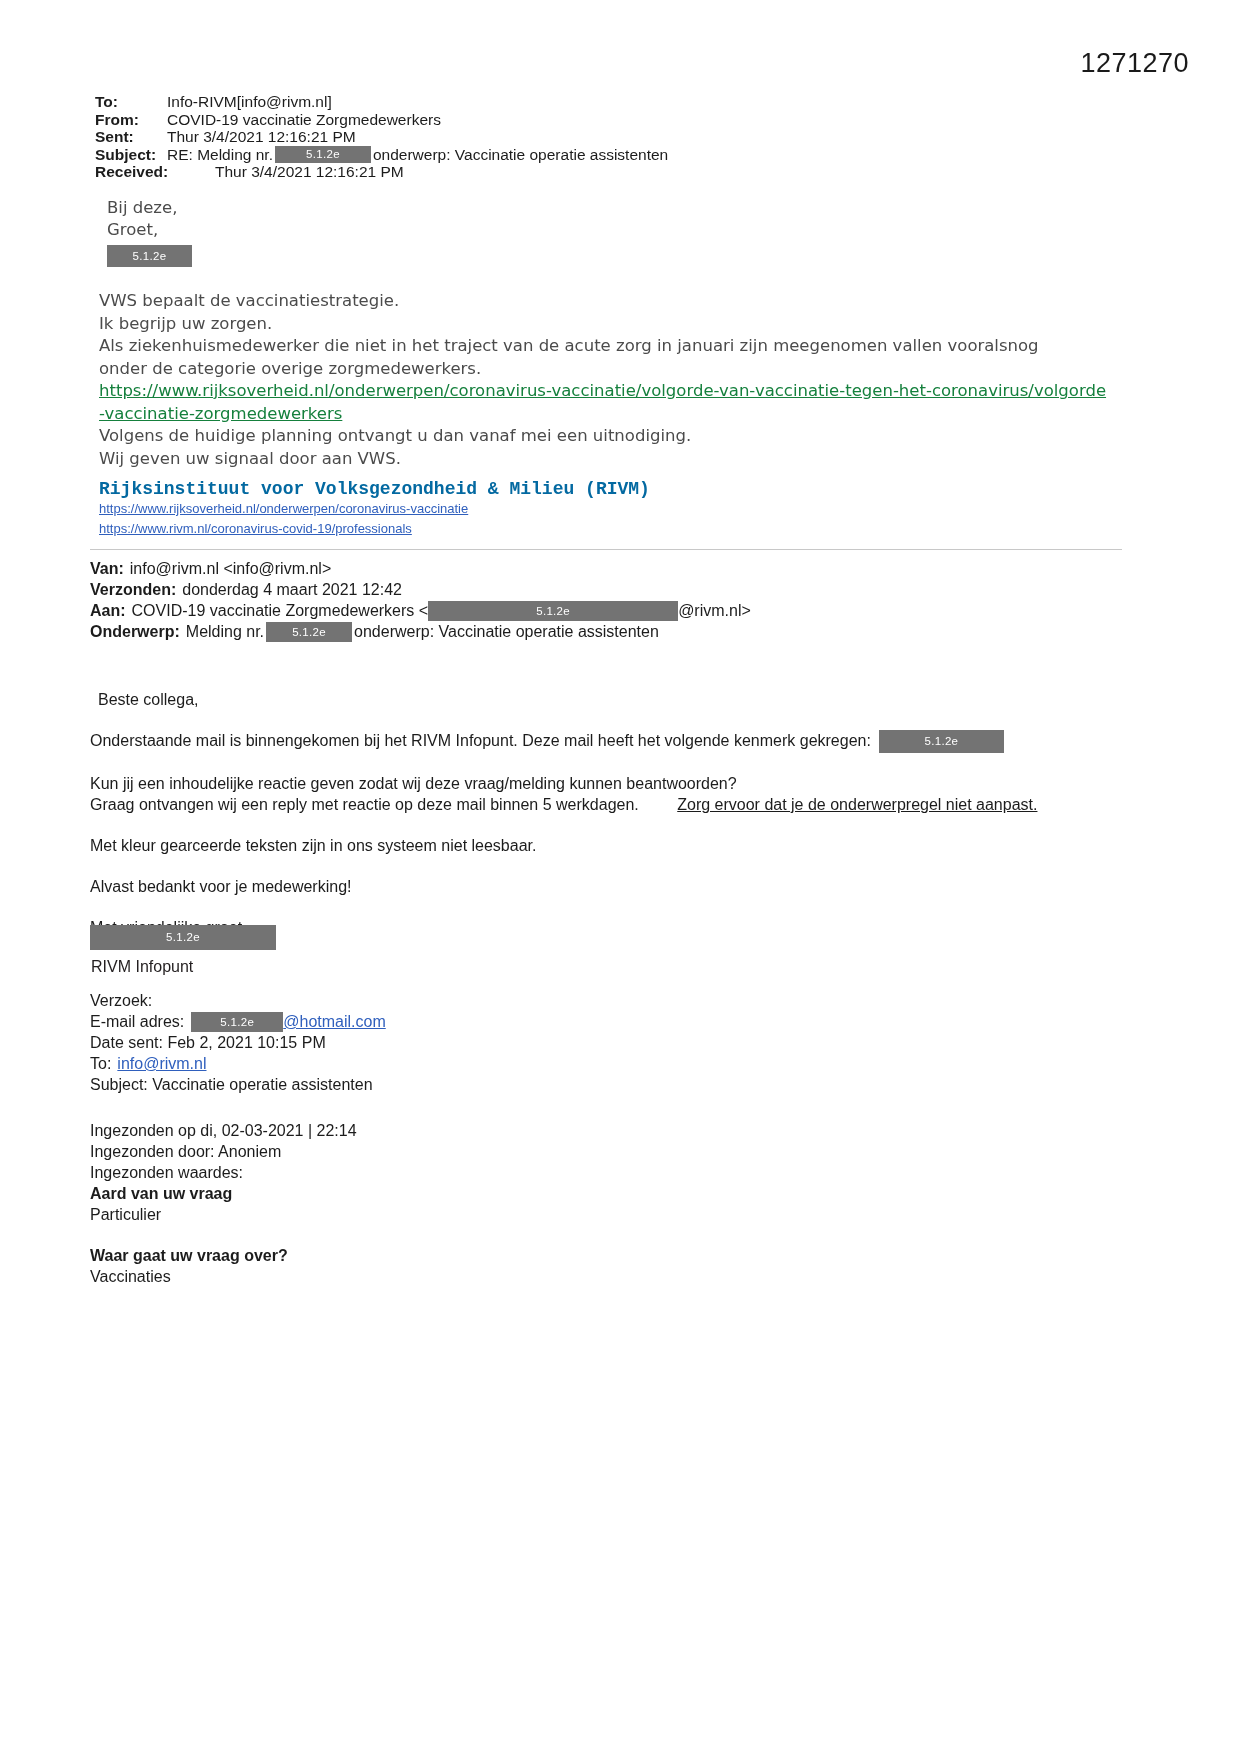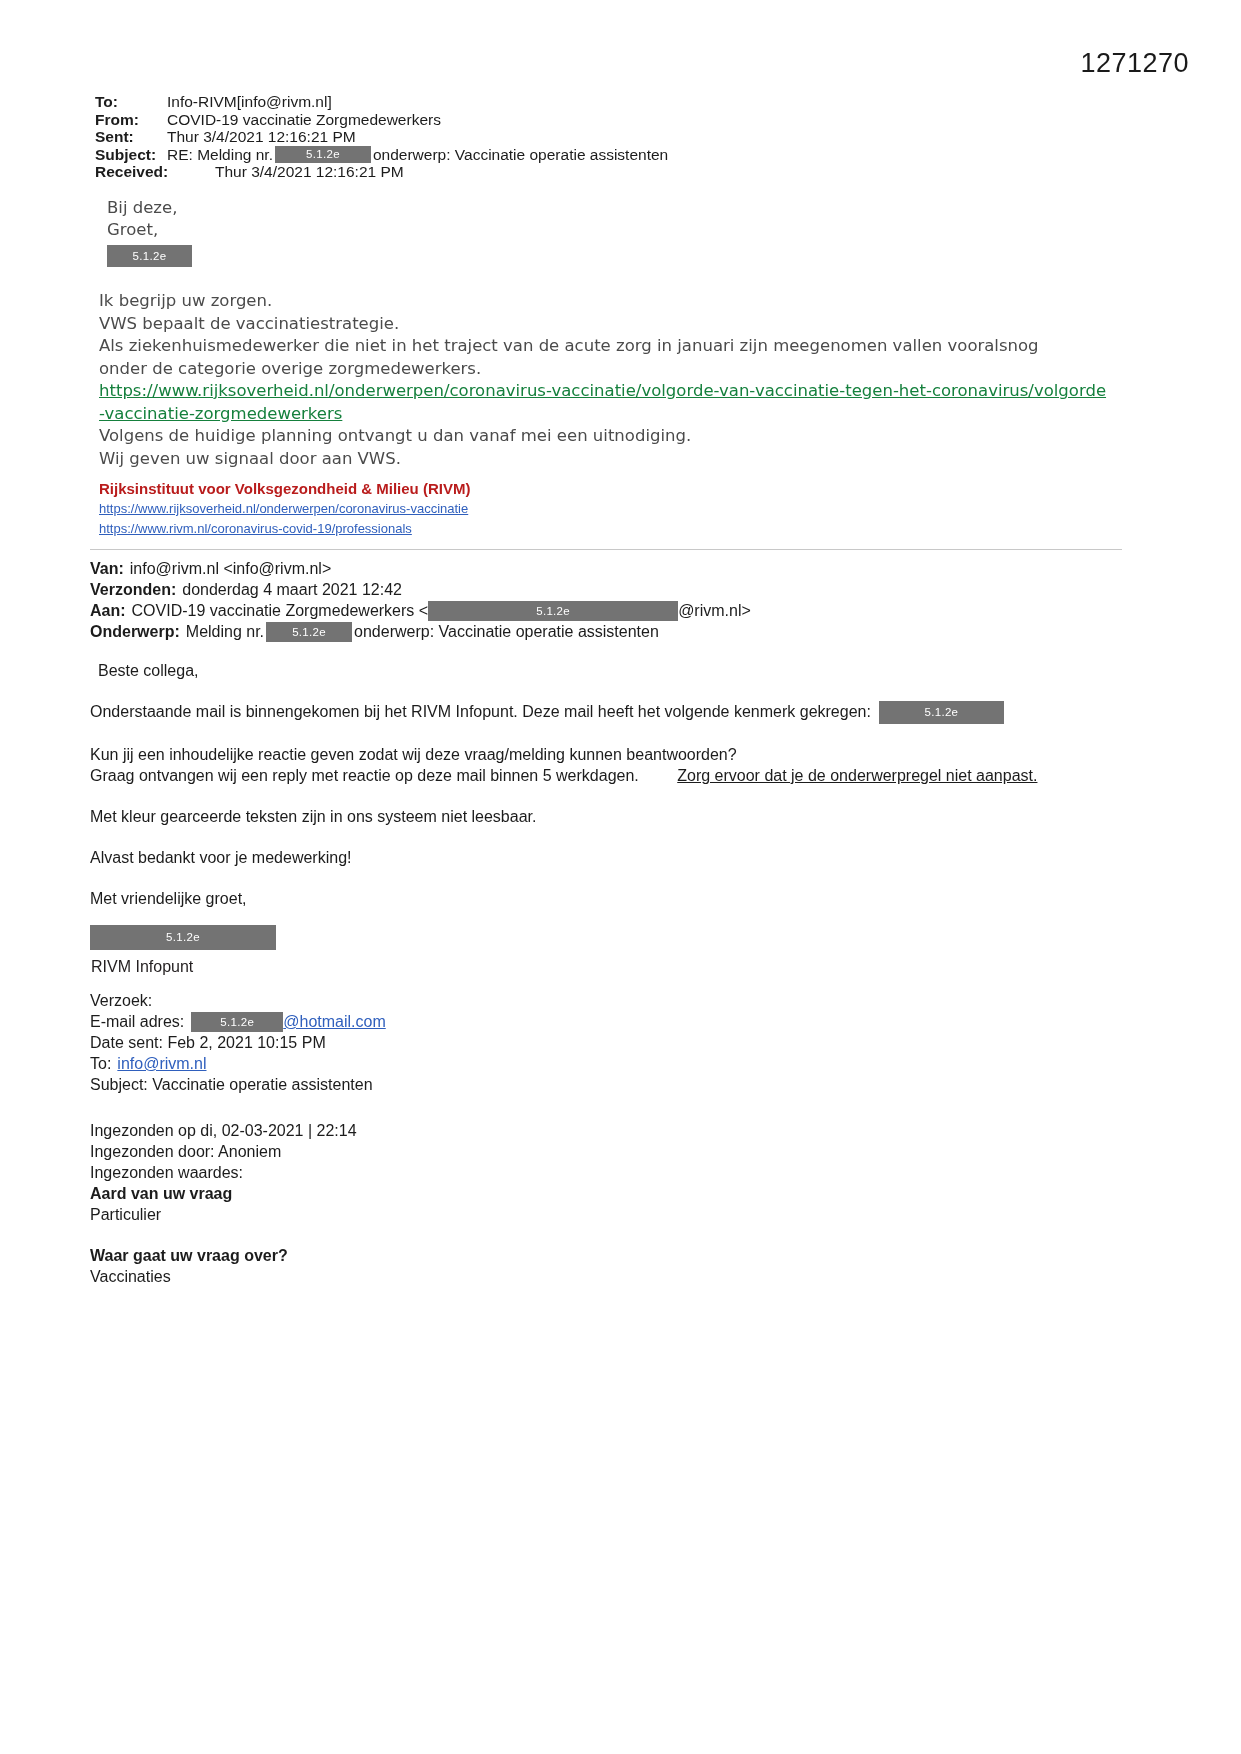--- a/index.html
+++ b/index.html
@@ -116,22 +116,23 @@
   .rivm-sig {
     position: absolute;
     left: 99px;
     top: 479px;
     width: 900px;
     font-size: 13.5px;
     line-height: 20px;
   }
   .rivm-sig .bold {
     font-weight: bold;
-    color: #b91c1c;
-    font-size: 15px;
+    color: #0369a1;
+    font-size: 18px;
+    font-family: Liberation Mono, monospace;
   }
   .rivm-sig a {
     color: #2f5fbd;
     text-decoration: underline;
     font-size: 13px;
     display: block;
   }
 
   
   .divider {
@@ -158,21 +159,21 @@
     align-items: center;
     white-space: nowrap;
     min-height: 21px;
   }
   .fwd b { font-weight: bold; }
 
   
   .fwd-body {
     position: absolute;
     left: 90px;
-    top: 660px;
+    top: 689px;
     width: 1040px;
     font-size: 16px;
     line-height: 21px;
     color: #1c1c1c;
   }
   .fwd-body .blk { margin-bottom: 20px; }
   .fwd-body .ind { padding-left: 8px; }
   .underline { text-decoration: underline; margin-left: 34px; }
 
   .sig2 {
@@ -247,22 +248,22 @@
 
   <div class="reply-top">
     <div class="line">Bij deze,</div>
     <div class="line">Groet,</div>
     <div class="sig-box-wrap">
       <span class="redact r-sig">5.1.2e</span>
     </div>
   </div>
 
   <div class="reply-body">
+    <p>VWS bepaalt de vaccinatiestrategie.</p>
     <p>Ik begrijp uw zorgen.</p>
-    <p>VWS bepaalt de vaccinatiestrategie.</p>
     <p>Als ziekenhuismedewerker die niet in het traject van de acute zorg in januari zijn meegenomen vallen vooralsnog</p>
     <p>onder de categorie overige zorgmedewerkers.</p>
     <p><a class="url" href="#">https://www.rijksoverheid.nl/onderwerpen/coronavirus-vaccinatie/volgorde-van-vaccinatie-tegen-het-coronavirus/volgorde-vaccinatie-zorgmedewerkers</a></p>
     <p>Volgens de huidige planning ontvangt u dan vanaf mei een uitnodiging.</p>
     <p>Wij geven uw signaal door aan VWS.</p>
   </div>
 
   <div class="rivm-sig">
     <div class="bold">Rijksinstituut voor Volksgezondheid &amp; Milieu (RIVM)</div>
     <a href="#">https://www.rijksoverheid.nl/onderwerpen/coronavirus-vaccinatie</a>

